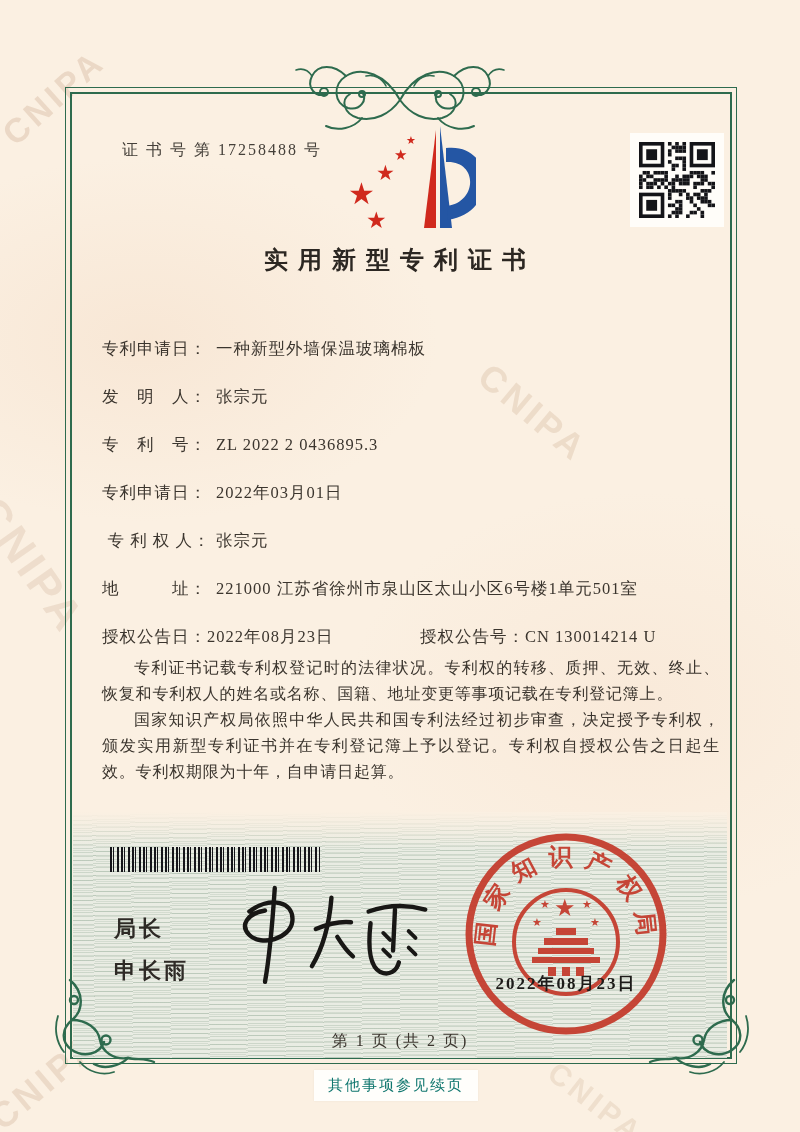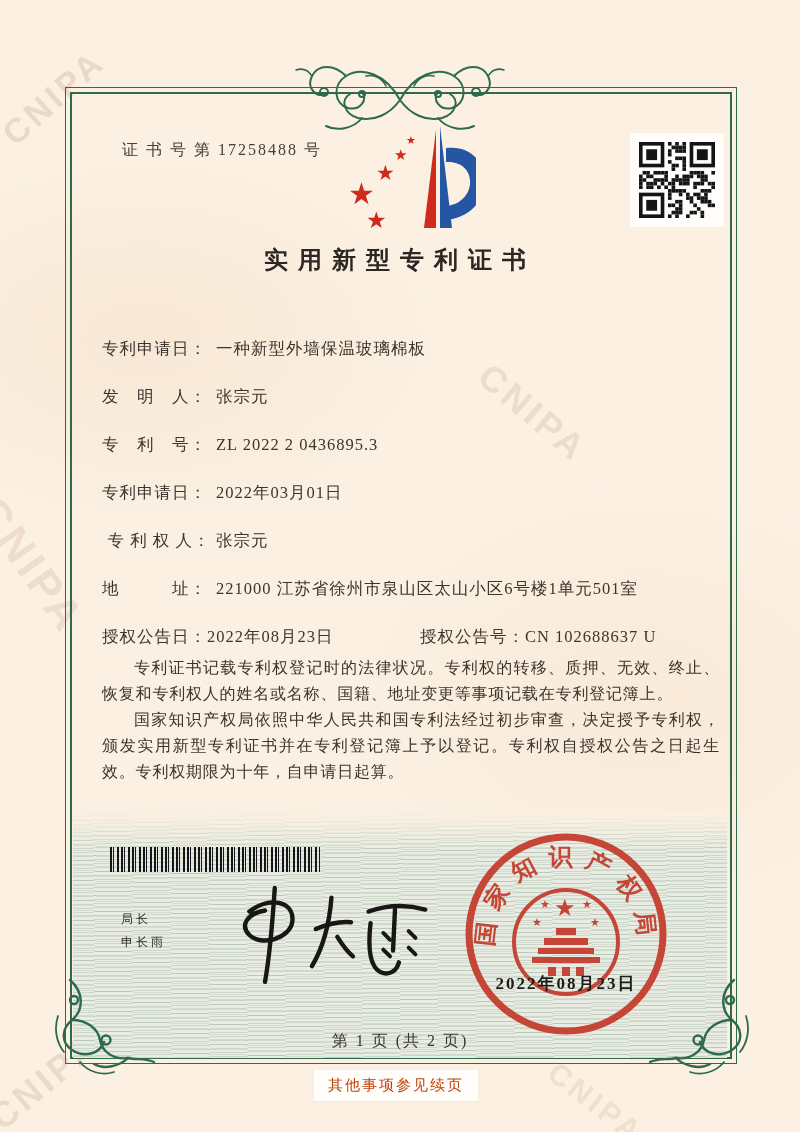--- a/index.html
+++ b/index.html
@@ -53,30 +53,30 @@
   .grant-row{position:absolute;left:0;top:288px;white-space:nowrap;}
   .grant-no{position:absolute;left:318px;top:0;white-space:nowrap;}
   
   .paras{position:absolute;left:102px;top:655px;width:618px;font-size:16px;line-height:1.62;
          letter-spacing:.8px;color:#3b352e;text-align:justify;}
   .paras p{margin:0;text-indent:2em;}
   
   .barcode{position:absolute;left:110px;top:847px;width:210px;height:25px;
            background:
              repeating-linear-gradient(90deg,#15151a 0 2px,rgba(0,0,0,0) 2px 3px,#15151a 3px 4px,rgba(0,0,0,0) 4px 7px,#15151a 7px 9px,rgba(0,0,0,0) 9px 11px);}
-  .director{position:absolute;left:121px;top:908px;font-family:"Liberation Sans","DejaVu Sans",sans-serif;
-            font-size:12px;letter-spacing:3px;color:#2e2a26;line-height:1.9;}
+  .director{position:absolute;left:114px;top:908px;font-family:"Liberation Sans","DejaVu Sans",sans-serif;
+            font-size:22px;letter-spacing:3px;color:#2e2a26;line-height:1.9;font-weight:bold;}
   .signature{position:absolute;left:222px;top:878px;}
   .seal{position:absolute;left:460px;top:828px;opacity:.93;}
   .seal-date{position:absolute;left:460px;top:972px;width:212px;text-align:center;
              font-size:17px;letter-spacing:2px;color:#1d1b19;font-weight:700;}
   .page-num{position:absolute;left:0;right:0;top:1031px;text-align:center;font-size:16px;
             letter-spacing:2px;color:#3b352e;}
   .cont-note{position:absolute;left:314px;top:1070px;background:#fffefb;padding:6px 14px;
-             font-size:15px;letter-spacing:2px;color:#c2410c;box-shadow:0 0 2px rgba(0,0,0,.06);}
+             font-size:15px;letter-spacing:2px;color:#0f766e;box-shadow:0 0 2px rgba(0,0,0,.06);}
 </style>
 </head>
 <body>
 
 <div class="page">
 
   <div class="wm wm1">CNIPA</div>
   <div class="wm wm2">CNIPA</div>
   <div class="wm wm3">CNIPA</div>
   <div class="wm wm4">CNIPA</div>
@@ -299,21 +299,21 @@
       <span class="flabel">专利申请日：</span><span class="fvalue">2022年03月01日</span>
     </div>
     <div class="frow r4">
       <span class="flabel">专 利 权 人：</span><span class="fvalue">张宗元</span>
     </div>
     <div class="frow r5">
       <span class="flabel">地　　　址：</span><span class="fvalue">221000 江苏省徐州市泉山区太山小区6号楼1单元501室</span>
     </div>
     <div class="grant-row">
       <span><span class="flabel" style="min-width:0">授权公告日：</span><span class="fvalue">2022年08月23日</span></span>
-      <span class="grant-no"><span class="flabel" style="min-width:0">授权公告号：</span><span class="fvalue">CN 102688637 U</span></span>
+      <span class="grant-no"><span class="flabel" style="min-width:0">授权公告号：</span><span class="fvalue">CN 130014214 U</span></span>
     </div>
   </div>
 
   <div class="paras">
     <p>专利证书记载专利权登记时的法律状况。专利权的转移、质押、无效、终止、恢复和专利权人的姓名或名称、国籍、地址变更等事项记载在专利登记簿上。</p>
     <p>国家知识产权局依照中华人民共和国专利法经过初步审查，决定授予专利权，颁发实用新型专利证书并在专利登记簿上予以登记。专利权自授权公告之日起生效。专利权期限为十年，自申请日起算。</p>
   </div>
 
   <div class="barcode"></div>
 

